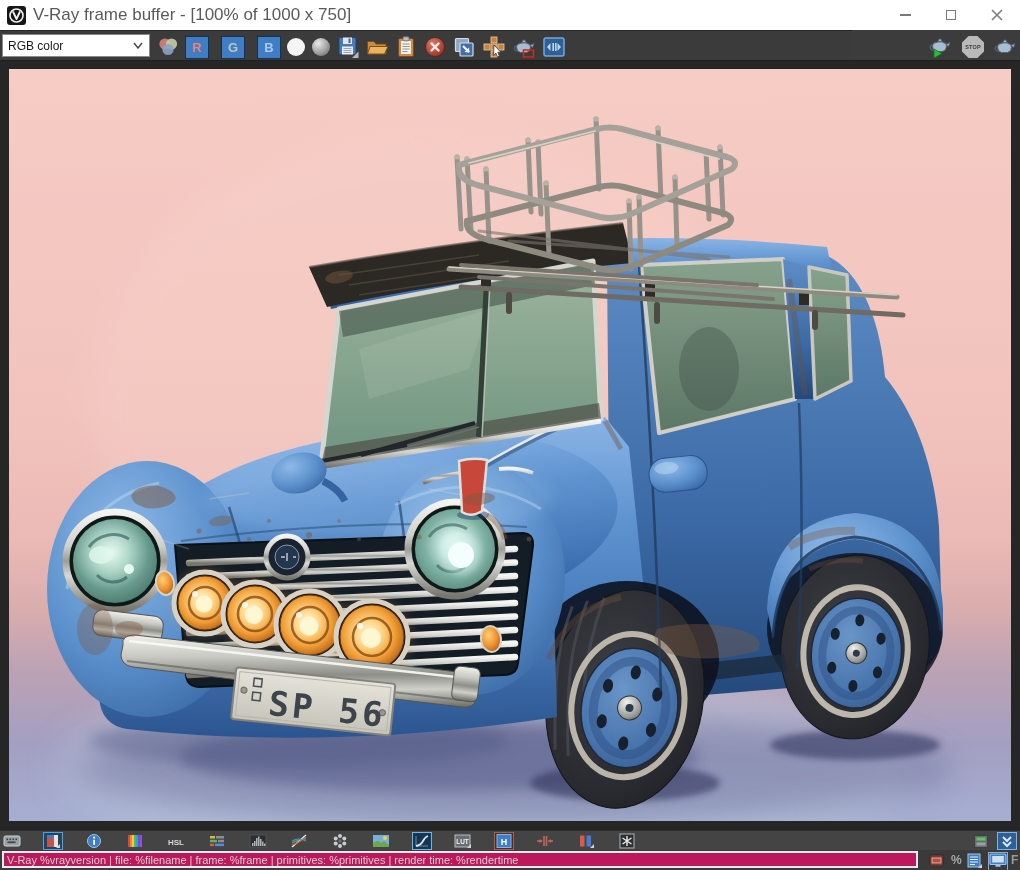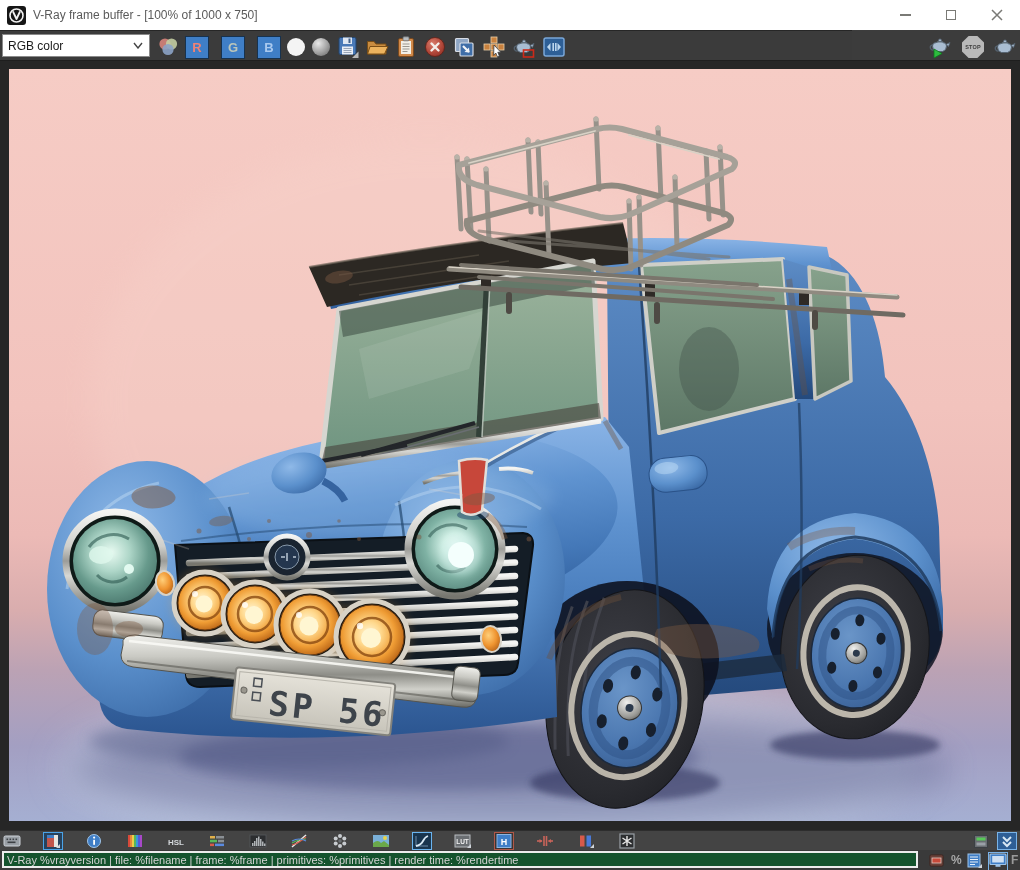--- a/index.html
+++ b/index.html
@@ -2,21 +2,21 @@
 <html><head>
 <meta charset="utf-8">
 <style>
   html,body{margin:0;padding:0;background:#202020;}
   *{box-sizing:border-box;font-family:"Liberation Sans",sans-serif;}
   .window{position:relative;width:1020px;height:870px;background:#3c3c3c;overflow:hidden;}
 
   
   .titlebar{position:absolute;left:0;top:0;width:1020px;height:30px;background:#ffffff;display:flex;align-items:center;}
   .app-icon{width:19px;height:19px;margin-left:7px;flex:0 0 auto;}
-  .title-text{margin-left:7px;font-size:12px;color:#5a5a5a;white-space:nowrap;}
+  .title-text{margin-left:7px;font-size:17px;color:#5a5a5a;white-space:nowrap;}
   .win-controls{position:absolute;right:0;top:0;height:30px;display:flex;}
   .win-btn{width:46px;height:30px;display:flex;align-items:center;justify-content:center;cursor:default;}
   .glyph-min{width:11px;height:2px;background:#7a7a76;}
   .glyph-max{width:10px;height:10px;border:1.5px solid #7a7a76;}
 
   
   .toolbar{position:absolute;left:0;top:30px;width:852px;height:30px;background:#3b3b3b;border-top:1px solid #262626;padding-left:48px;}
   .dropdown{position:absolute;left:2px;top:3px;width:148px;height:23px;background:#ffffff;border:1px solid #8a8a8a;
     display:flex;align-items:center;padding-left:5px;font-size:12px;color:#1a1a1a;}
   .dropdown .chev{position:absolute;right:6px;top:7px;}
@@ -40,21 +40,21 @@
   .corrbar{position:absolute;left:0;top:830px;width:1020px;height:20px;background:#444444;border-top:1px solid #2d2d2d;display:flex;align-items:center;gap:20px;}
   .cicon{width:18px;height:16px;margin-left:3px;flex:0 0 auto;display:flex;align-items:center;justify-content:center;}
   .cicon.hl-blue{outline:1px solid #4aa3e8;background:#27425c;}
   .cicon.hl-bright{outline:1px solid #6ab4f0;background:#1c3document;}
   .cicon.hl-bright{background:#1c3850;}
   .cicon.hl-red{outline:1px solid #b05848;background:#3a3434;}
   .corr-right{position:absolute;right:4px;top:2px;display:flex;gap:8px;}
 
   
   .statusbar{position:absolute;left:0;top:850px;width:1020px;height:20px;background:#3a3a3a;}
-  .status-field{position:absolute;left:2px;top:1px;width:916px;height:17px;background:#14532d;border:2px solid #ececec;
+  .status-field{position:absolute;left:2px;top:1px;width:916px;height:17px;background:#be185d;border:2px solid #ececec;
     display:flex;align-items:center;padding-left:3px;}
   .status-field span{font-size:11px;color:#d2d2d2;white-space:nowrap;overflow:hidden;}
   .st-icon{position:absolute;top:3px;}
   .pct{position:absolute;left:951px;top:3px;font-size:12px;font-weight:bold;color:#a8a8a8;}
   .flabel{position:absolute;left:1011px;top:3px;font-size:12px;font-weight:bold;color:#9a9a9a;}
   .mon-hl{outline:1px solid #79b2e8;}
   svg text{font-family:"Liberation Sans",sans-serif;}
 </style>
 </head>
 <body>

